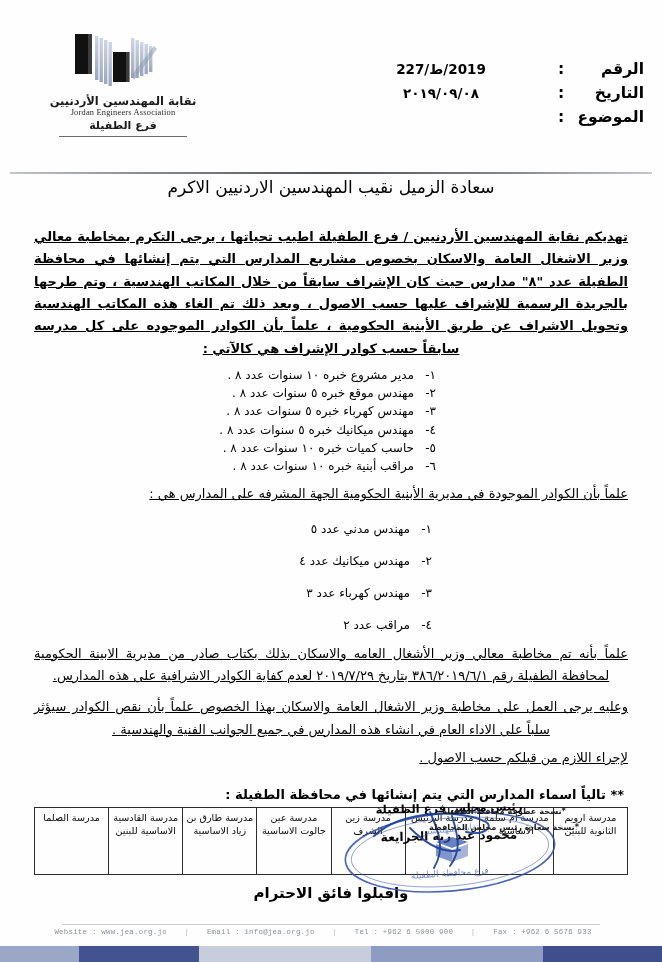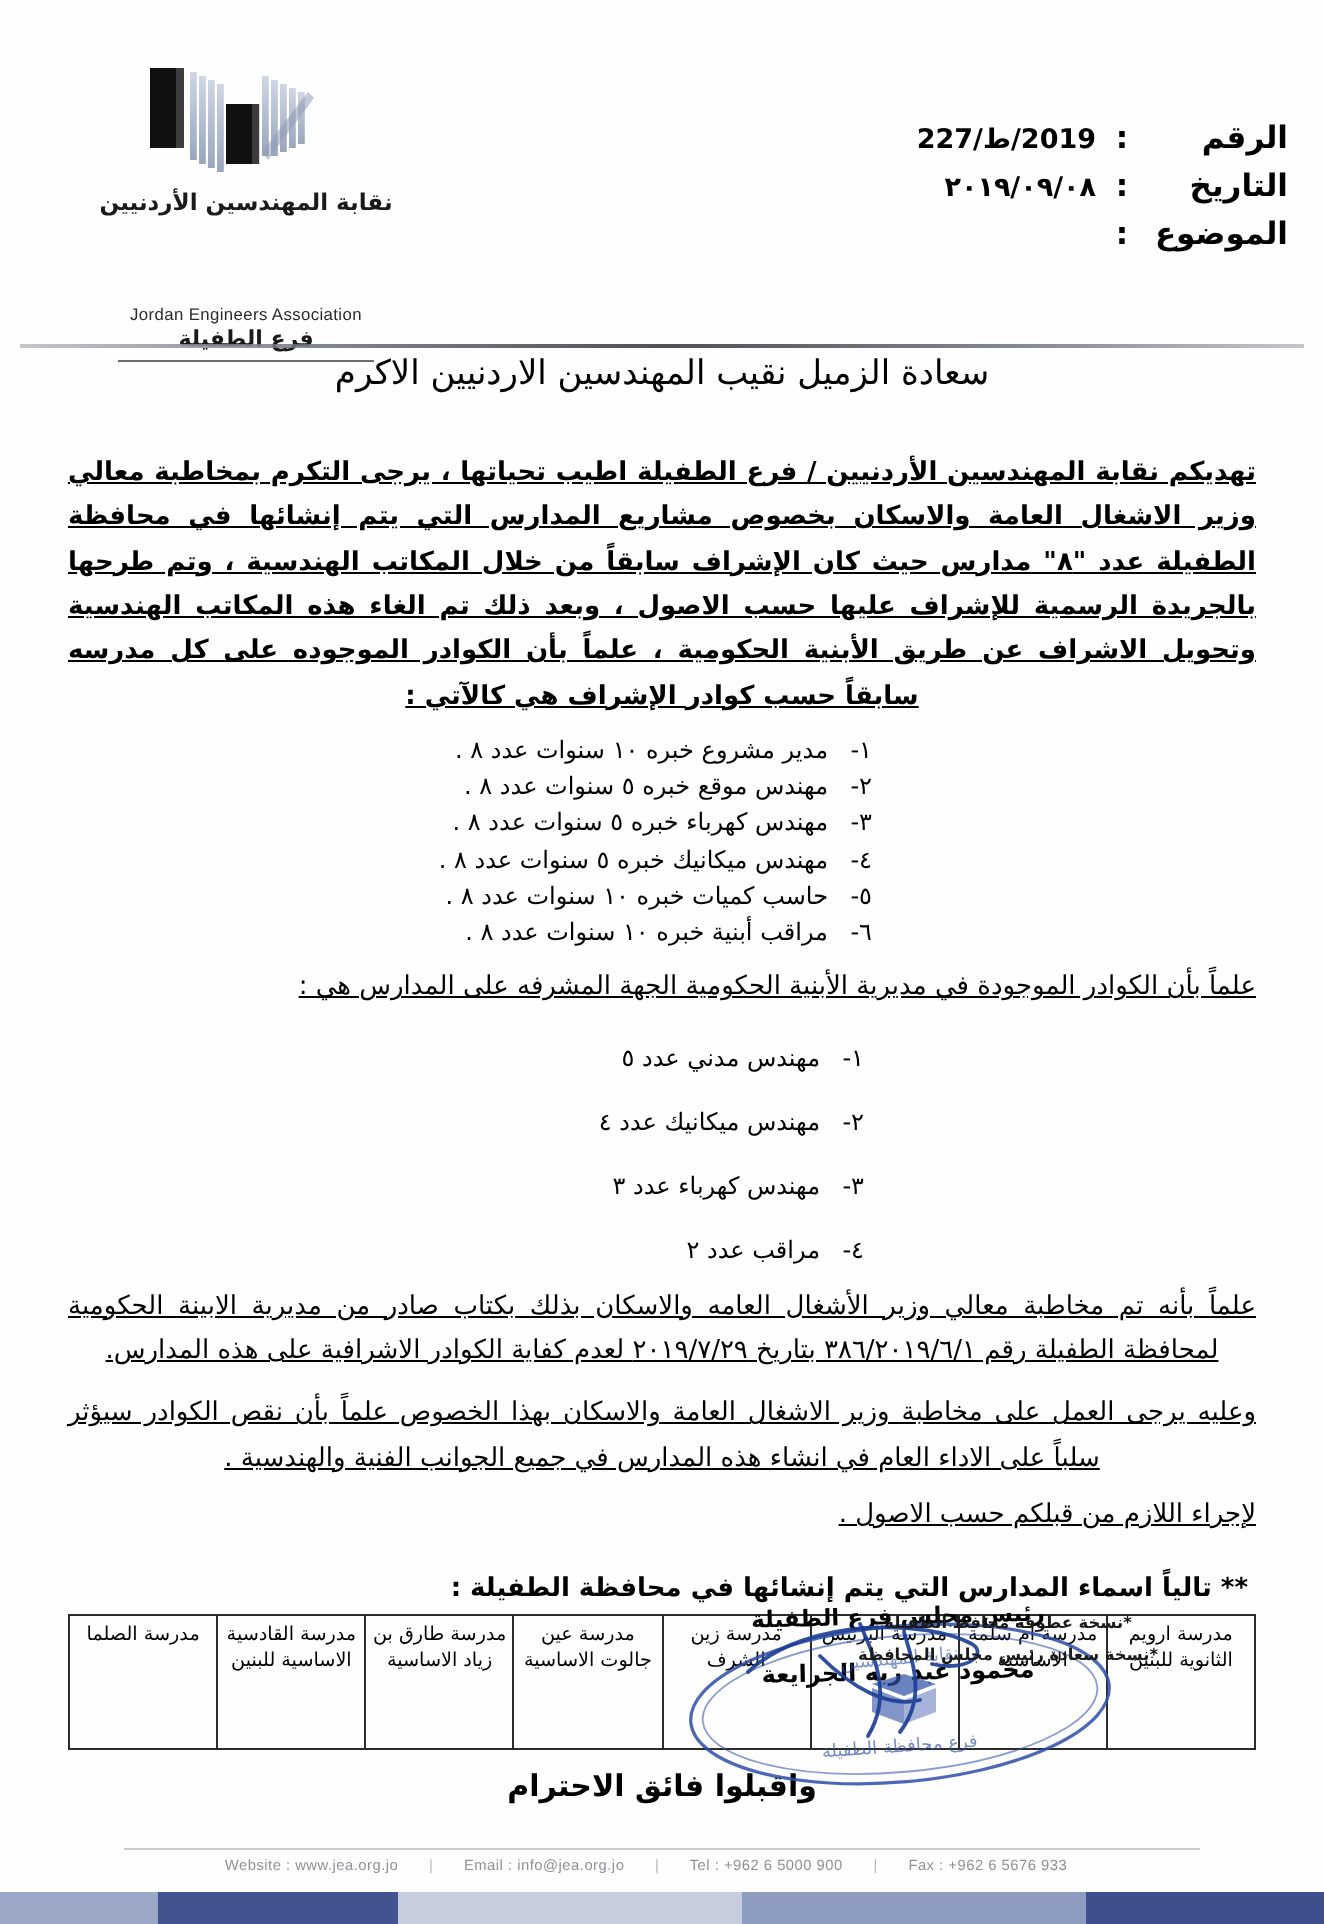--- a/index.html
+++ b/index.html
@@ -53,22 +53,21 @@
     font-weight: bold;
     color: #1a1a1a;
     line-height: 1.15;
     letter-spacing: 0px;
   }
   .logo-en {
     font-size: 8.4px;
     color: #2a2a2a;
     line-height: 1.2;
     letter-spacing: .2px;
-    font-family: Liberation Sans, sans-serif;
-    margin-top: 44px;
+    font-family: Liberation Serif, serif;
   }
   .logo-branch {
     font-size: 11px;
     font-weight: bold;
     color: #1a1a1a;
     line-height: 1.2;
     margin-top: 1px;
   }
   .logo-rule {
     width: 128px;
@@ -101,21 +100,21 @@
   .meta-colon {
     font-size: 15.5px;
     font-weight: bold;
     width: 14px;
     text-align: center;
   }
   .meta-value {
     font-size: 13.5px;
     font-weight: bold;
     flex: 1;
-    text-align: right;
+    text-align: center;
     padding-right: 6px;
     direction: rtl;
   }
 
   .header-rule {
     position: absolute;
     top: 150px;
     left: 10px;
     right: 10px;
     height: 2px;
@@ -279,21 +278,21 @@
     height: 1px;
     background: #c9ccd1;
   }
   .footer-text {
     position: absolute;
     top: 4px;
     left: 0;
     right: 16px;
     text-align: center;
     direction: ltr;
-    font-family: Liberation Sans, sans-serif;
+    font-family: Liberation Mono, monospace;
     font-size: 7.4px;
     color: #8d9197;
     letter-spacing: .25px;
     white-space: nowrap;
   }
   .footer-text .sep {
     display: inline-block;
     padding: 0 13px;
     color: #b4b7bc;
   }

